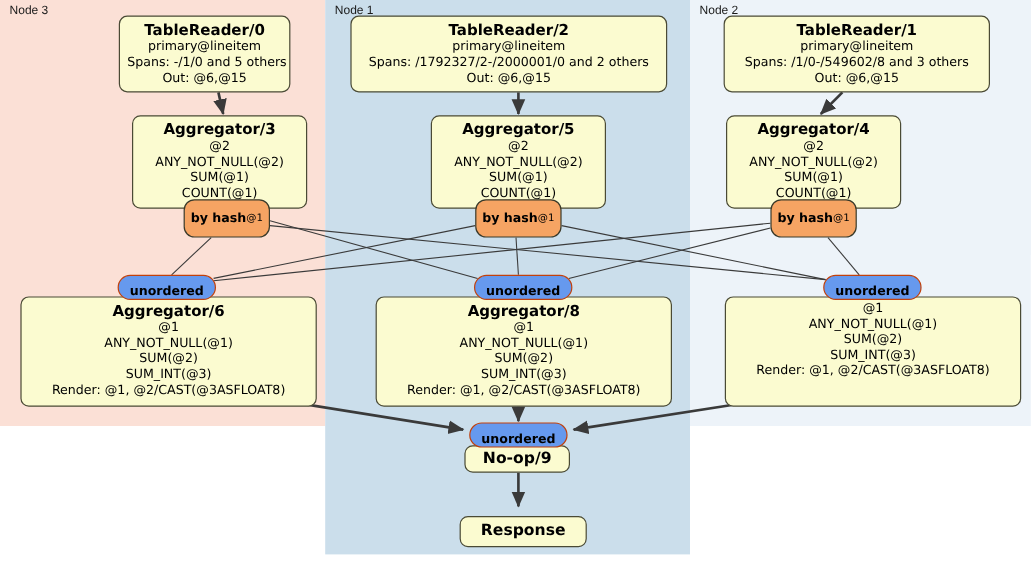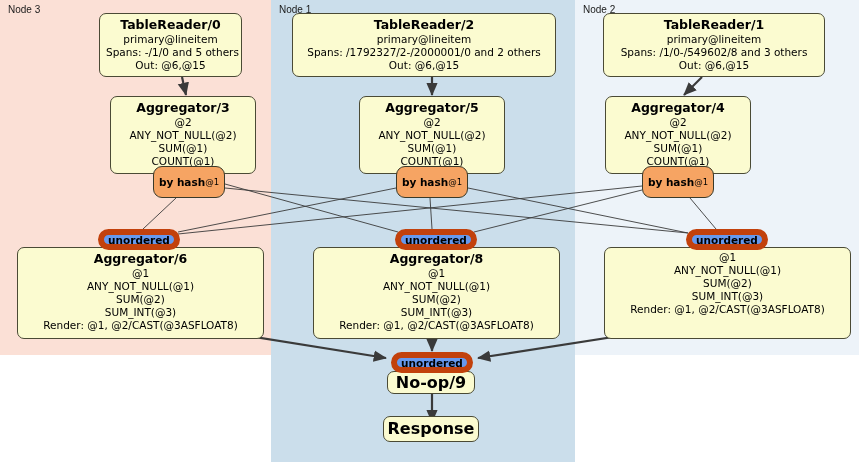--- a/index.html
+++ b/index.html
@@ -69,21 +69,21 @@
     white-space: nowrap;
     font-size: 10.5px;
     line-height: 13px;
   }
   .proc.compact {
     padding: 4px 10px;
     display: flex;
     align-items: center;
     justify-content: center;
   }
-  .proc.compact .title { font-size: 16px; }
+  .proc.compact .title { font-size: 13px; }
 
   
   .pill {
     position: absolute;
     box-sizing: border-box;
     border-radius: 11px;
     text-align: center;
     font-size: 10.5px;
     font-weight: bold;
     color: #000;
@@ -99,22 +99,23 @@
     border: 1px solid #3a3a2a;
     border-radius: 9px;
   }
   .pill.hash .sub {
     font-weight: normal;
     font-size: 8.5px;
     line-height: 10px;
   }
   .pill.unordered {
     background: #6699ee;
-    border: 6px solid #c2410c;
+    border: 1px solid #c2410c;
     border-radius: 11px;
+    align-items: flex-end;
   }
 </style>
 </head>
 <body>
 
 <div id="canvas">
 
   <div class="region" id="region-0" style="left: 0px; top: 0px; width: 271px; height: 355px; background: rgb(251, 224, 214);">
     <span class="region-label">Node 3</span>
   </div>
@@ -210,21 +211,21 @@
       <div class="proc" style="left: 604px; top: 247px; width: 247px; min-height: 92px;">
         <span class="line">@1</span>
         <span class="line">ANY_NOT_NULL(@1)</span>
         <span class="line">SUM(@2)</span>
         <span class="line">SUM_INT(@3)</span>
         <span class="line">Render: @1, @2/CAST(@3ASFLOAT8)</span>
       </div>
       <div class="proc compact" style="left: 387px; top: 371px; width: 88px; height: 23px;">
         <span class="title">No-op/9</span>
       </div>
-      <div class="proc compact" style="left: 383px; top: 416px; width: 96px; height: 26px;">
+      <div class="proc compact" style="left: 383px; top: 430px; width: 106px; height: 26px;">
         <span class="title">Response</span>
       </div>
       <div class="pill hash" style="left: 153px; top: 166px; width: 72px; height: 32px;">
         <span>by hash</span>
         <span class="sub">@1</span>
       </div>
       <div class="pill hash" style="left: 396px; top: 166px; width: 72px; height: 32px;">
         <span>by hash</span>
         <span class="sub">@1</span>
       </div>

